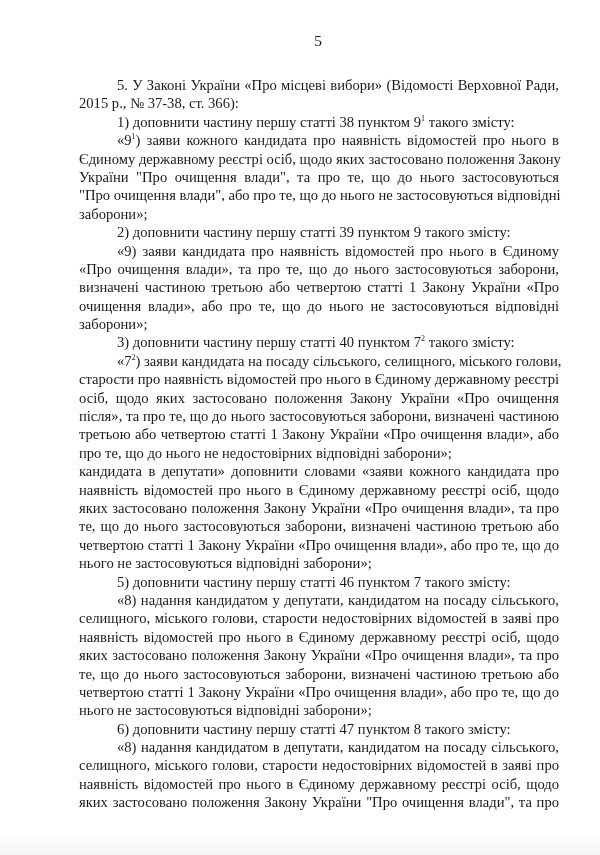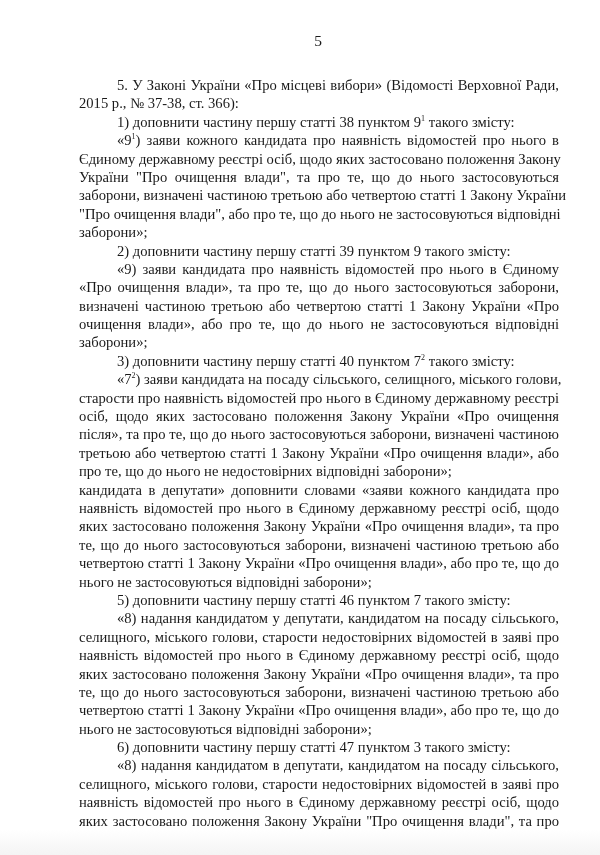--- a/index.html
+++ b/index.html
@@ -69,21 +69,20 @@
         <span class="line indent">5. У Законі України «Про місцеві вибори» (Відомості Верховної Ради,</span>
         <span class="line last">2015 р., № 37-38, ст. 366):</span>
       </div>
       <div class="paragraph">
         <span class="line indent last"><span>1) доповнити частину першу статті 38 пунктом 9</span><sup>1</sup><span> такого змісту:</span></span>
       </div>
       <div class="paragraph">
         <span class="line indent"><span>«9</span><sup>1</sup><span>) заяви кожного кандидата про наявність відомостей про нього в</span></span>
         <span class="line">Єдиному державному реєстрі осіб, щодо яких застосовано положення Закону</span>
         <span class="line">України "Про очищення влади", та про те, що до нього застосовуються</span>
-        <span class="line">заборони, визначені частиною третьою або четвертою статті 1 Закону України</span>
         <span class="line">"Про очищення влади", або про те, що до нього не застосовуються відповідні</span>
         <span class="line last">заборони»;</span>
       </div>
       <div class="paragraph">
         <span class="line indent last">2) доповнити частину першу статті 39 пунктом 9 такого змісту:</span>
       </div>
       <div class="paragraph">
         <span class="line indent">«9) заяви кандидата про наявність відомостей про нього в Єдиному</span>
         <span class="line">«Про очищення влади», та про те, що до нього застосовуються заборони,</span>
         <span class="line">визначені частиною третьою або четвертою статті 1 Закону України «Про</span>
@@ -115,21 +114,21 @@
       <div class="paragraph">
         <span class="line indent">«8) надання кандидатом у депутати, кандидатом на посаду сільського,</span>
         <span class="line">селищного, міського голови, старости  недостовірних відомостей в заяві про</span>
         <span class="line">наявність відомостей про нього в Єдиному державному реєстрі осіб, щодо</span>
         <span class="line">яких застосовано положення Закону України «Про очищення влади», та про</span>
         <span class="line">те, що до нього застосовуються заборони, визначені частиною третьою або</span>
         <span class="line">четвертою статті 1 Закону України «Про очищення влади», або про те, що до</span>
         <span class="line last">нього не застосовуються відповідні заборони»;</span>
       </div>
       <div class="paragraph">
-        <span class="line indent last">6) доповнити частину першу статті 47 пунктом 3 такого змісту:</span>
+        <span class="line indent last">6) доповнити частину першу статті 47 пунктом 8 такого змісту:</span>
       </div>
       <div class="paragraph">
         <span class="line indent">«8) надання кандидатом в депутати, кандидатом на посаду сільського,</span>
         <span class="line">селищного, міського голови, старости недостовірних відомостей в заяві про</span>
         <span class="line">наявність відомостей про нього в Єдиному державному реєстрі осіб, щодо</span>
         <span class="line">яких застосовано положення Закону України "Про очищення влади", та про</span>
       </div>
     </div>
 </div>
 

